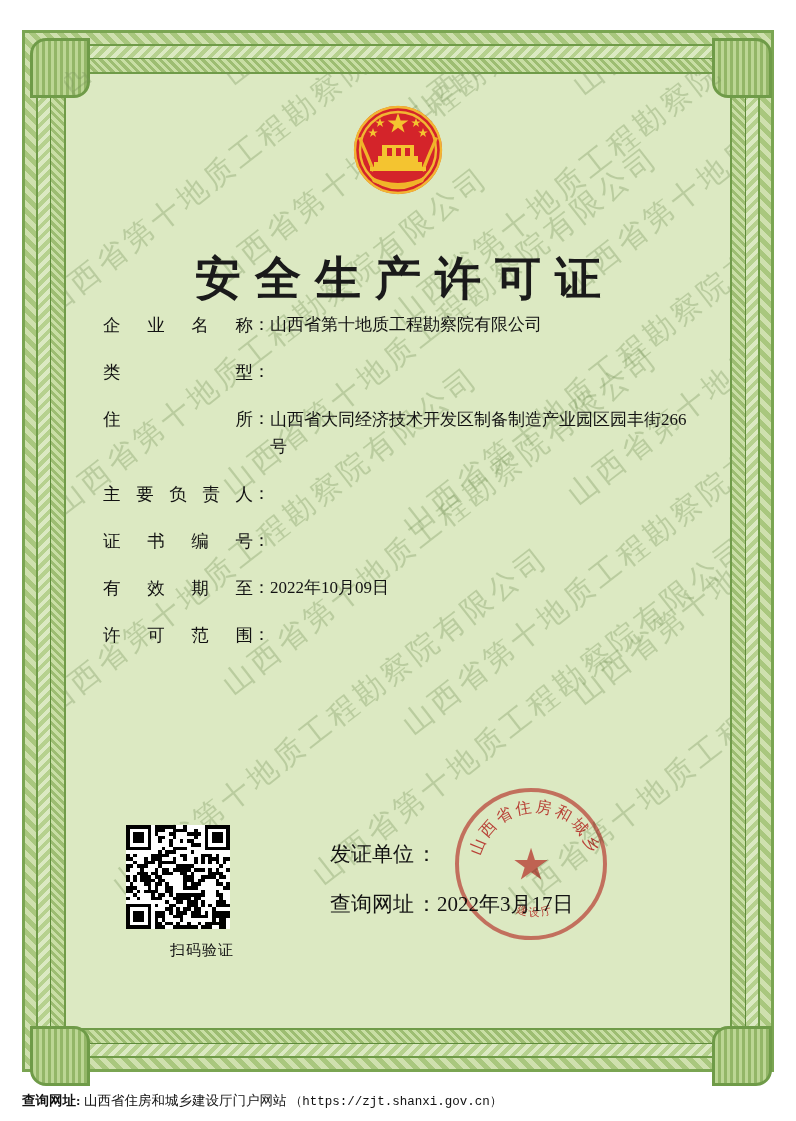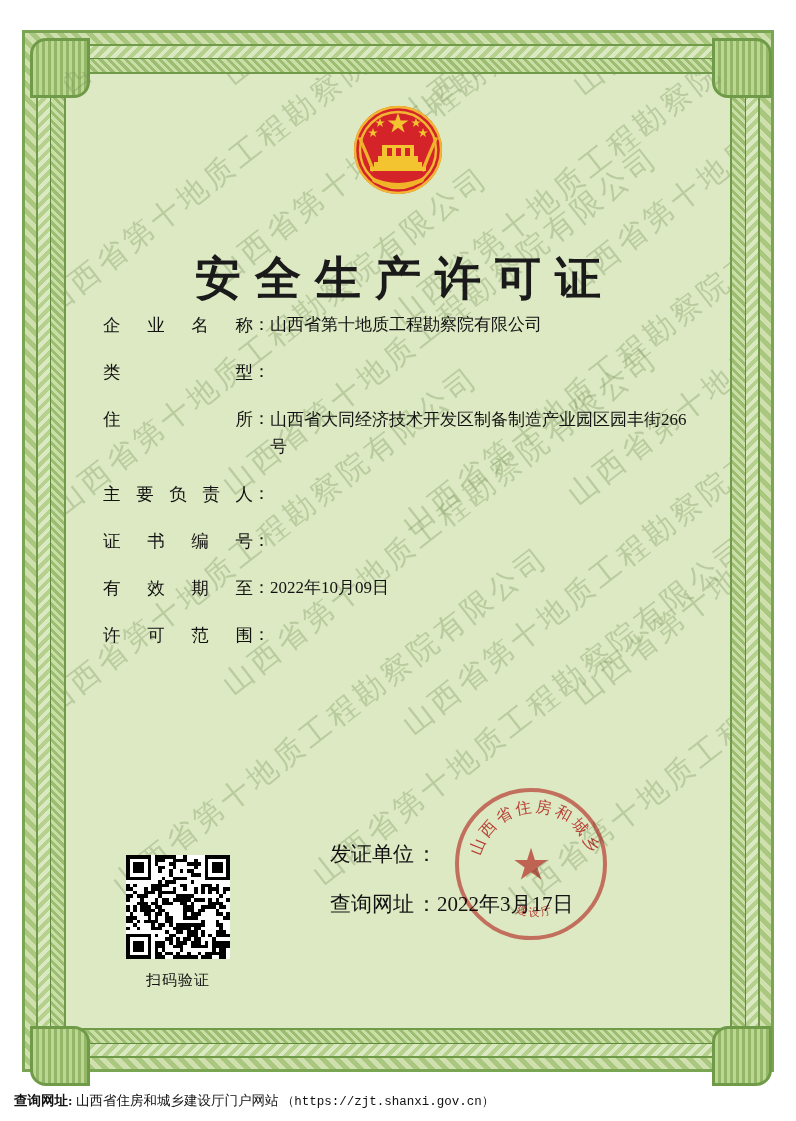--- a/index.html
+++ b/index.html
@@ -213,41 +213,41 @@
   .seal-arc {
     position: absolute;
     left: 0; top: 0;
     width: 152px; height: 152px;
   }
 
   
   .qr-wrap {
     position: absolute;
     left: 122px;
-    top: 855px;
+    top: 825px;
     width: 112px;
-    text-align: center;
+    text-align: right;
   }
   .qr-code {
     width: 104px;
     height: 104px;
     margin: 0 auto;
     background: #fff;
   }
   .qr-caption {
     margin-top: 12px;
     font-size: 15px;
     color: #141414;
     letter-spacing: 1px;
   }
 
   
   .footer {
     position: absolute;
-    left: 14px;
+    left: 22px;
     top: 1092px;
     width: 744px;
     font-size: 13.5px;
     color: #111;
     white-space: nowrap;
   }
   .footer .f-label { font-weight: bold; }
   .footer .f-url {
     font-family: "Liberation Mono", "DejaVu Sans Mono", monospace;
     font-size: 12.5px;

